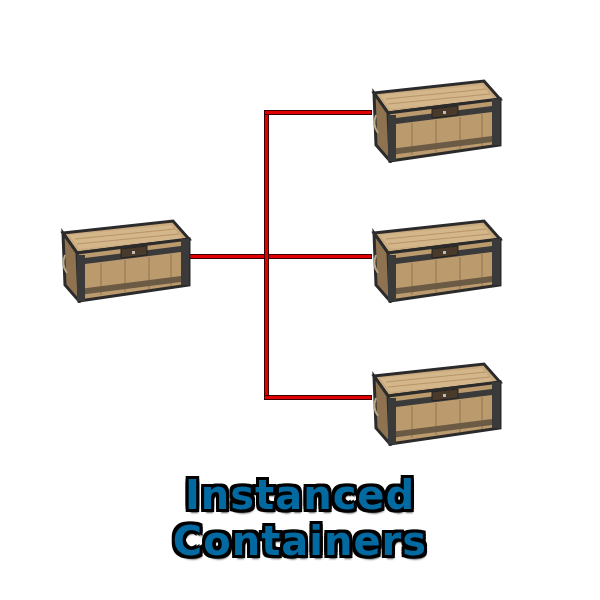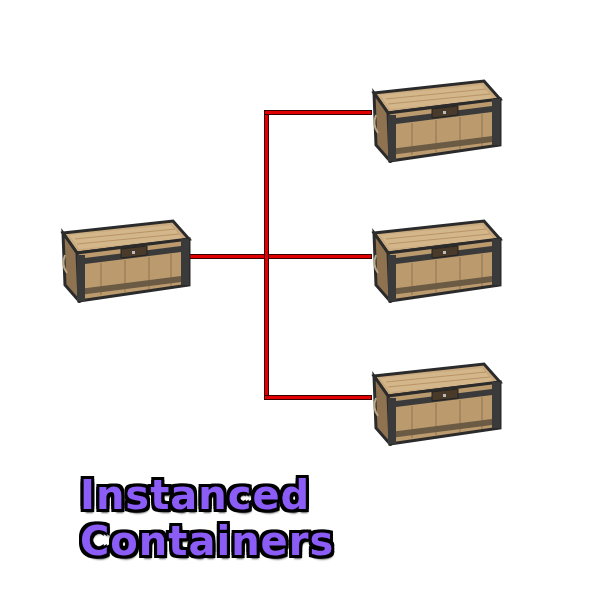--- a/index.html
+++ b/index.html
@@ -1,20 +1,20 @@
 <!DOCTYPE html>
 <html><head>
 <meta charset="utf-8">
 <style>
   html, body { margin:0; padding:0; }
   body { width:600px; height:600px; background:#ffffff; position:relative; overflow:hidden; font-family:"DejaVu Sans", sans-serif; }
   .line { position:absolute; background:#e00000; border:1px solid #3a0000; box-sizing:border-box; }
   .chest { position:absolute; width:138px; height:88px; }
-  .title { position:absolute; left:80px; top:472px; width:440px; 
-    font-family:"DejaVu Sans", sans-serif; font-weight:bold; font-size:40px; color:#8b5cf6; letter-spacing:1px;
+  .title { position:absolute; left:80px; top:472px; width:440px; text-align:center;
+    font-family:"DejaVu Sans", sans-serif; font-weight:bold; font-size:40px; color:#0369a1; letter-spacing:1px;
     text-shadow: -3px -3px 0 #000, 3px -3px 0 #000, -3px 3px 0 #000, 3px 3px 0 #000, 0 3px 0 #000, 0 -3px 0 #000, 3px 0 0 #000, -3px 0 0 #000, 2px 4px 2px #555; }
 </style>
 </head>
 <body>
 
 <svg width="0" height="0" style="position:absolute">
   <defs>
     <symbol id="chest" viewBox="0 0 138 88">
 
       <polygon points="8,18 118,6 134,24 22,38" fill="#c9a97e" stroke="#2b2b2b" stroke-width="3"></polygon>

